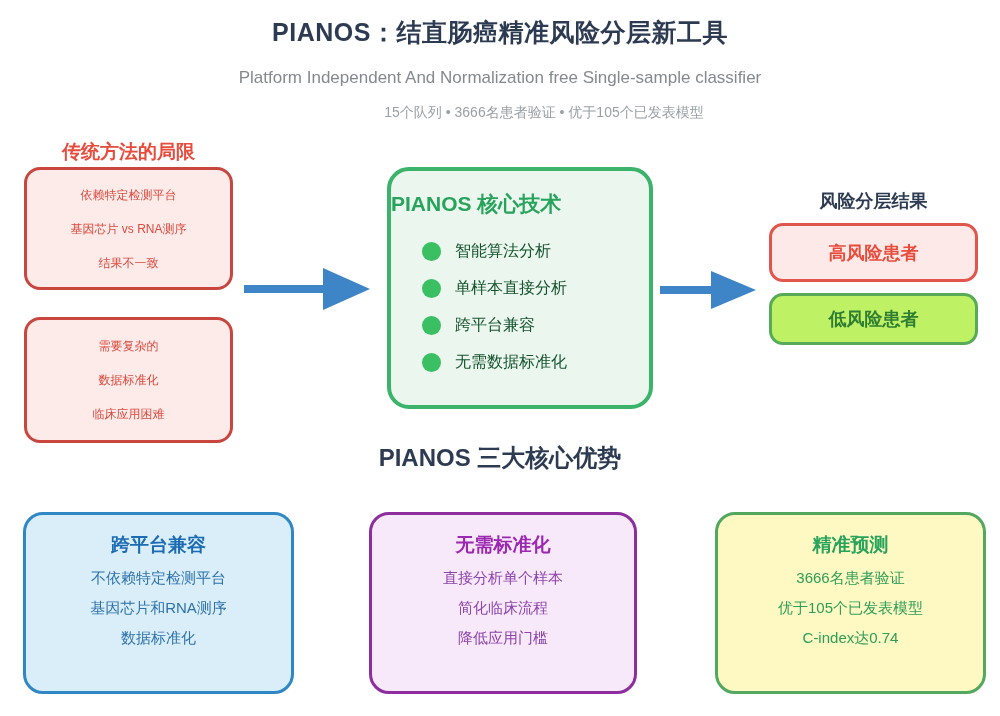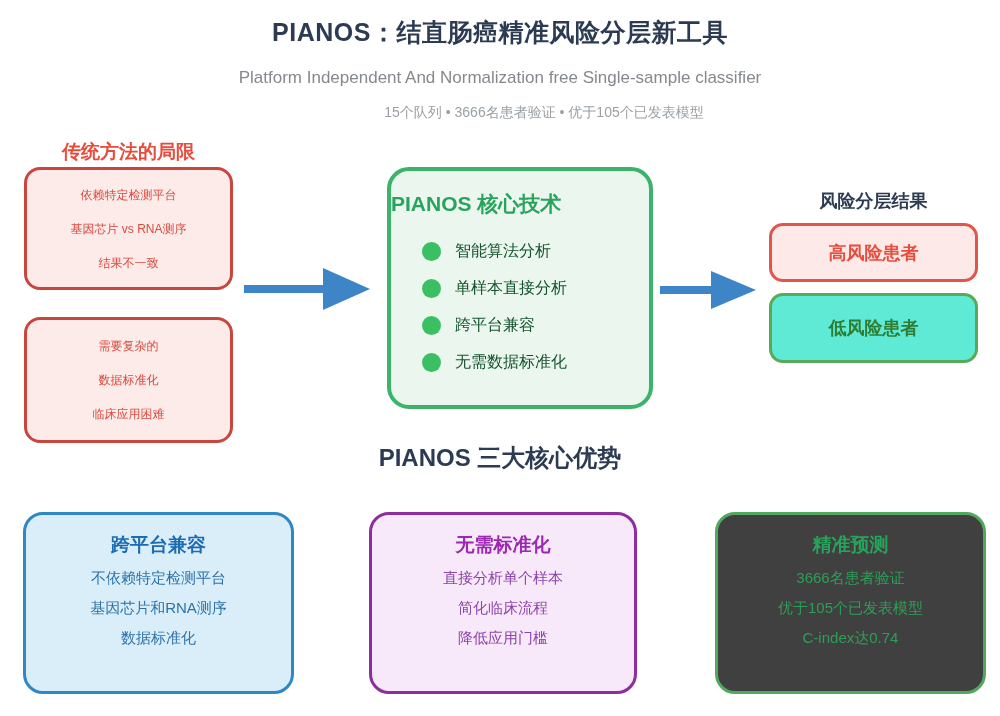--- a/index.html
+++ b/index.html
@@ -32,35 +32,35 @@
   .core-list{margin:15px 0 0 31px;}
   .core-item{display:flex;align-items:center;height:37px;}
   .dot{width:19px;height:19px;border-radius:50%;background:#3bbf63;flex:0 0 auto;}
   .core-item span.lbl{margin-left:14px;font-size:16px;color:#14532d;font-weight:500;}
 
   
   .results-heading{top:189px;left:769px;width:209px;font-size:18px;font-weight:bold;color:#2d3b52;}
   .risk-box{left:769px;width:209px;box-sizing:border-box;border-radius:14px;display:flex;
             align-items:center;justify-content:center;font-size:18px;font-weight:bold;}
   .high-risk{top:223px;height:59px;background:#fdeae8;border:3px solid #e0564c;color:#e74c3c;}
-  .low-risk{top:293px;height:70px;background:#5eead4;border:3px solid #57aa57;color:#2e7d32;}
+  .low-risk{top:293px;height:52px;background:#bef264;border:3px solid #57aa57;color:#2e7d32;}
 
   
   .adv-heading{top:442px;left:0;width:1000px;font-size:24px;font-weight:bold;color:#2d3b52;}
   .card{top:512px;height:182px;box-sizing:border-box;border-radius:20px;border:3px solid;
         display:flex;flex-direction:column;align-items:center;padding-top:18px;}
   .card-title{font-size:19px;font-weight:bold;line-height:24px;}
   .card-line{font-size:15px;line-height:18px;margin-top:12px;font-weight:500;}
   .card-blue{left:23px;width:271px;background:#daeefa;border-color:#2f87c3;}
   .card-blue .card-title{color:#1b6cb3;}
   .card-blue .card-line{color:#2d72a9;}
   .card-purple{left:369px;width:268px;background:#f7e9f9;border-color:#8d2d9e;}
   .card-purple .card-title{color:#9c27b0;}
   .card-purple .card-line{color:#8e44ad;}
-  .card-green{left:715px;width:271px;background:#404040;border-color:#51a85e;}
+  .card-green{left:715px;width:271px;background:#fef9c3;border-color:#51a85e;}
   .card-green .card-title{color:#27a35b;}
   .card-green .card-line{color:#2d9e57;}
 </style>
 </head>
 <body>
 
 <div class="abs ctr main-title">PIANOS：结直肠癌精准风险分层新工具</div>
 <div class="abs ctr sub-title">Platform Independent And Normalization free Single-sample classifier</div>
 <div class="abs ctr stats-line">15个队列 • 3666名患者验证 • 优于105个已发表模型</div>
 

